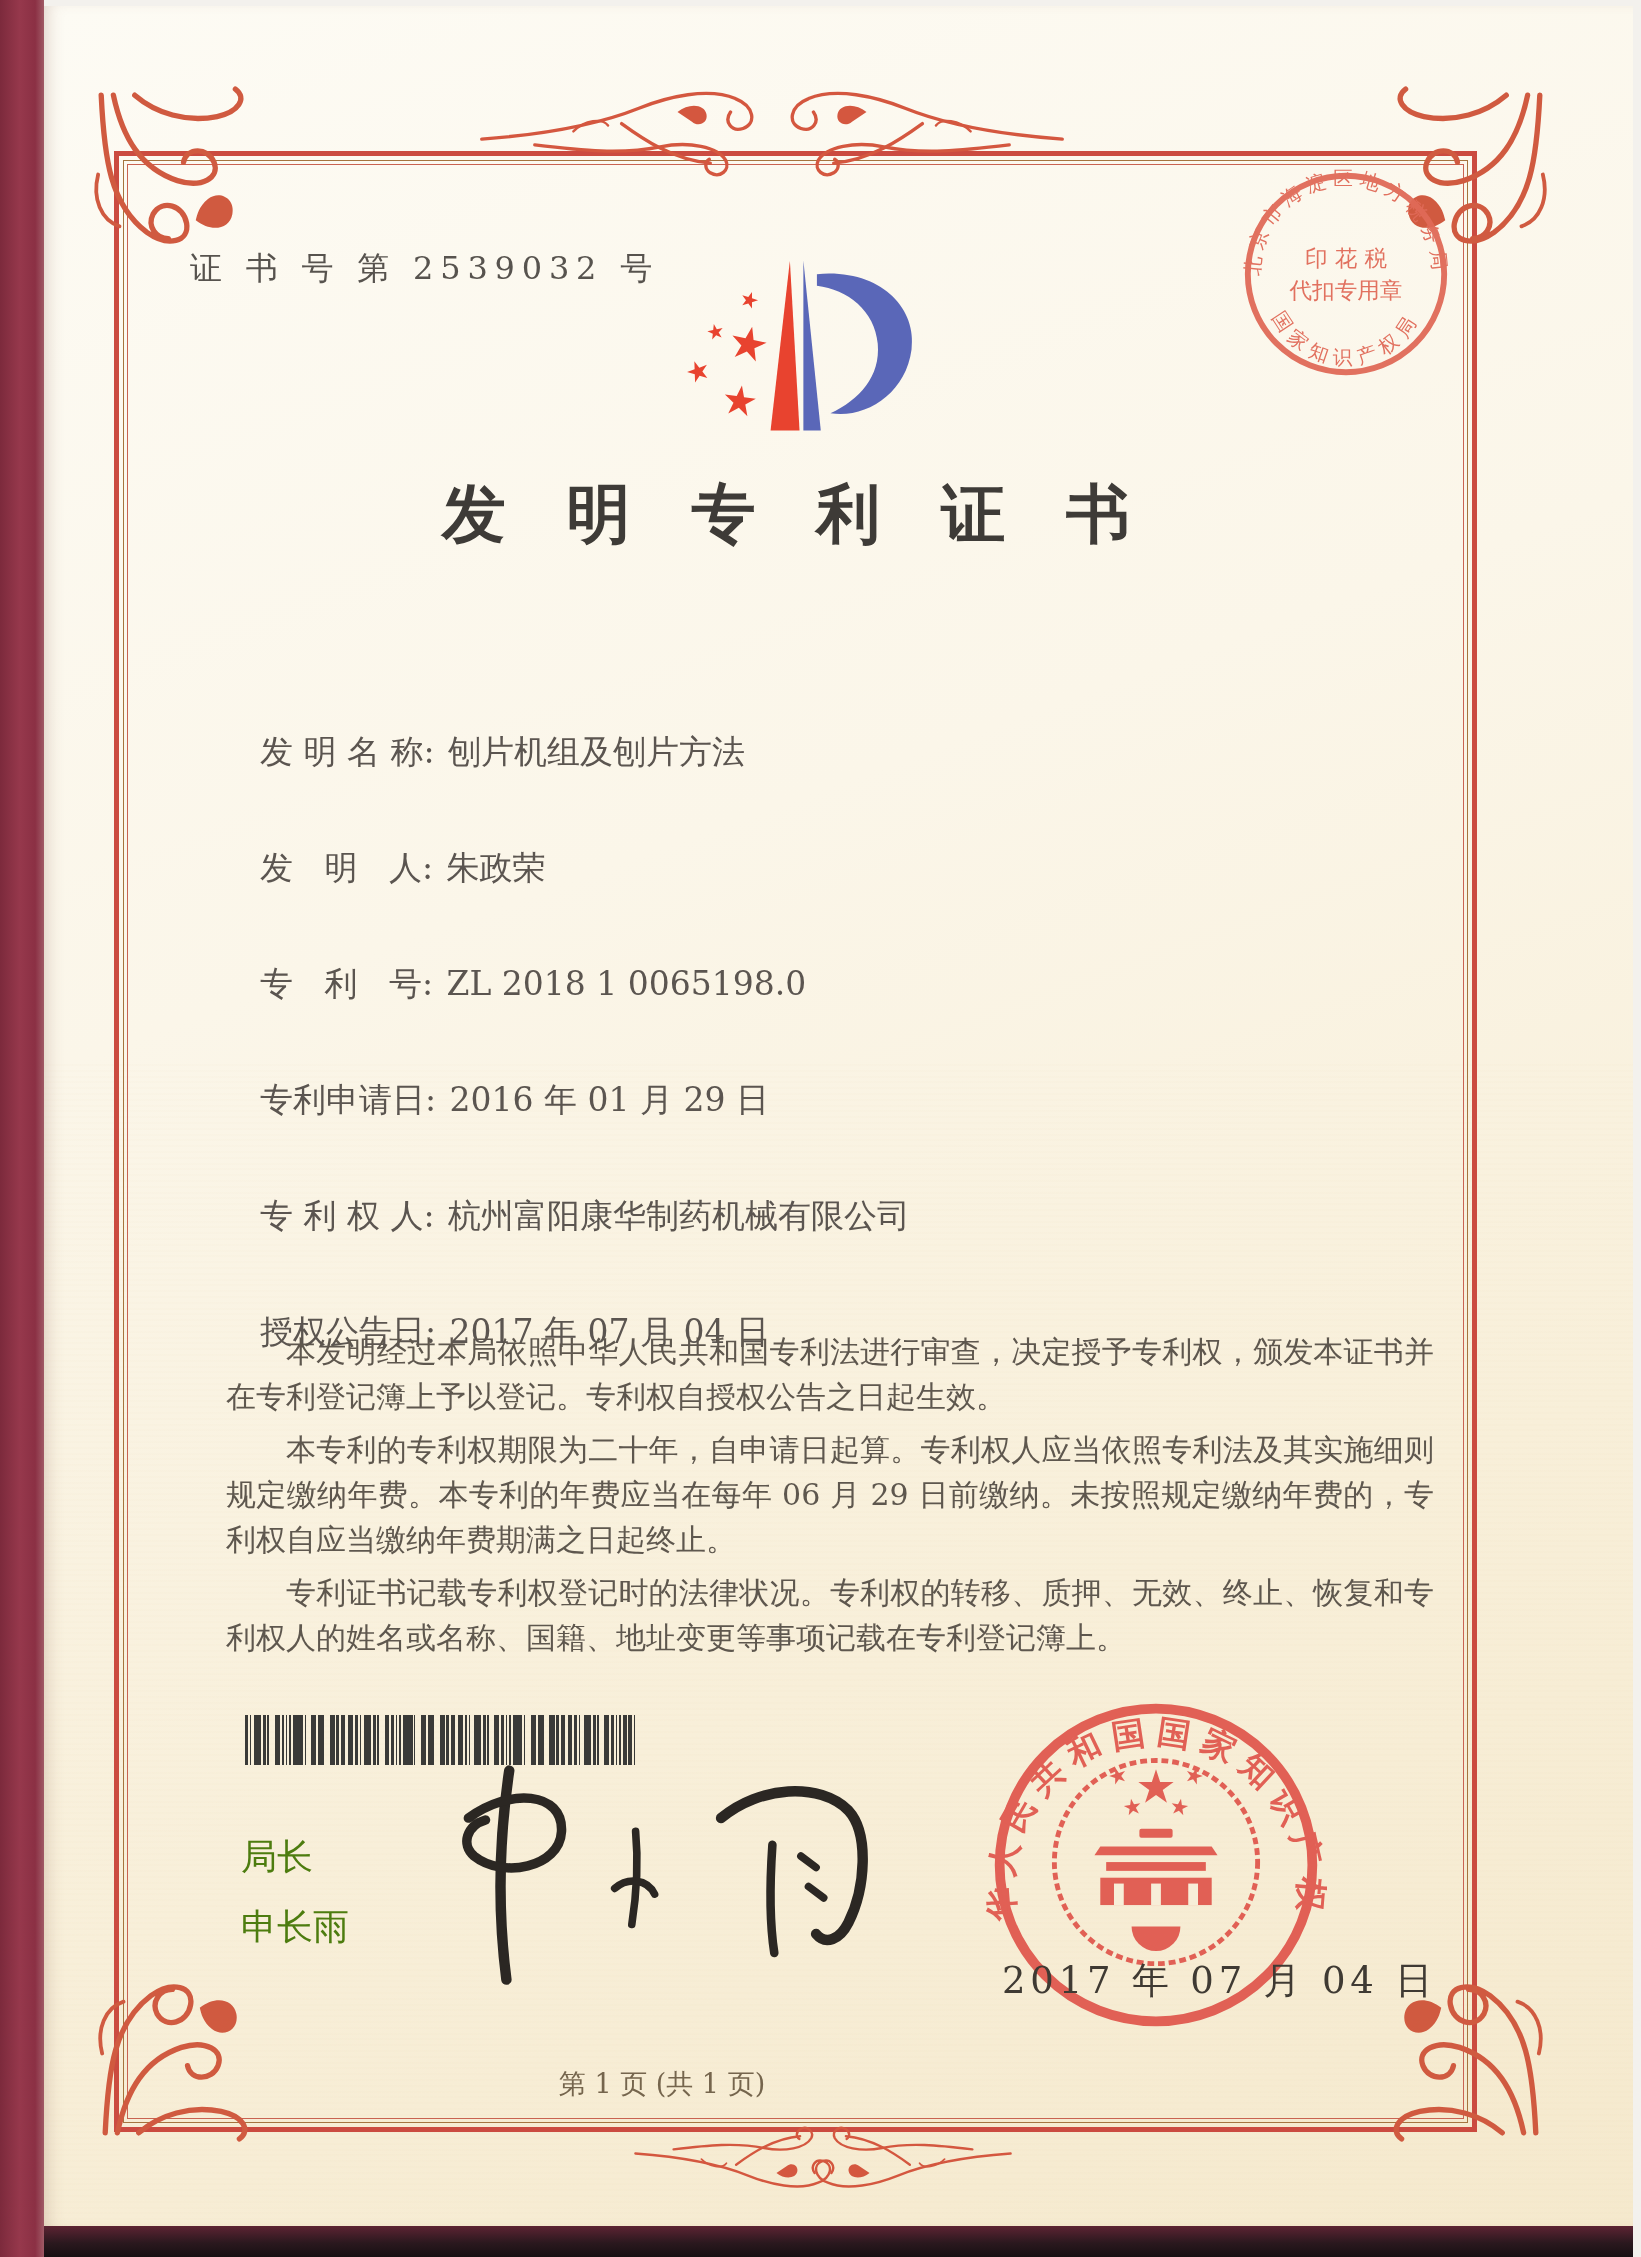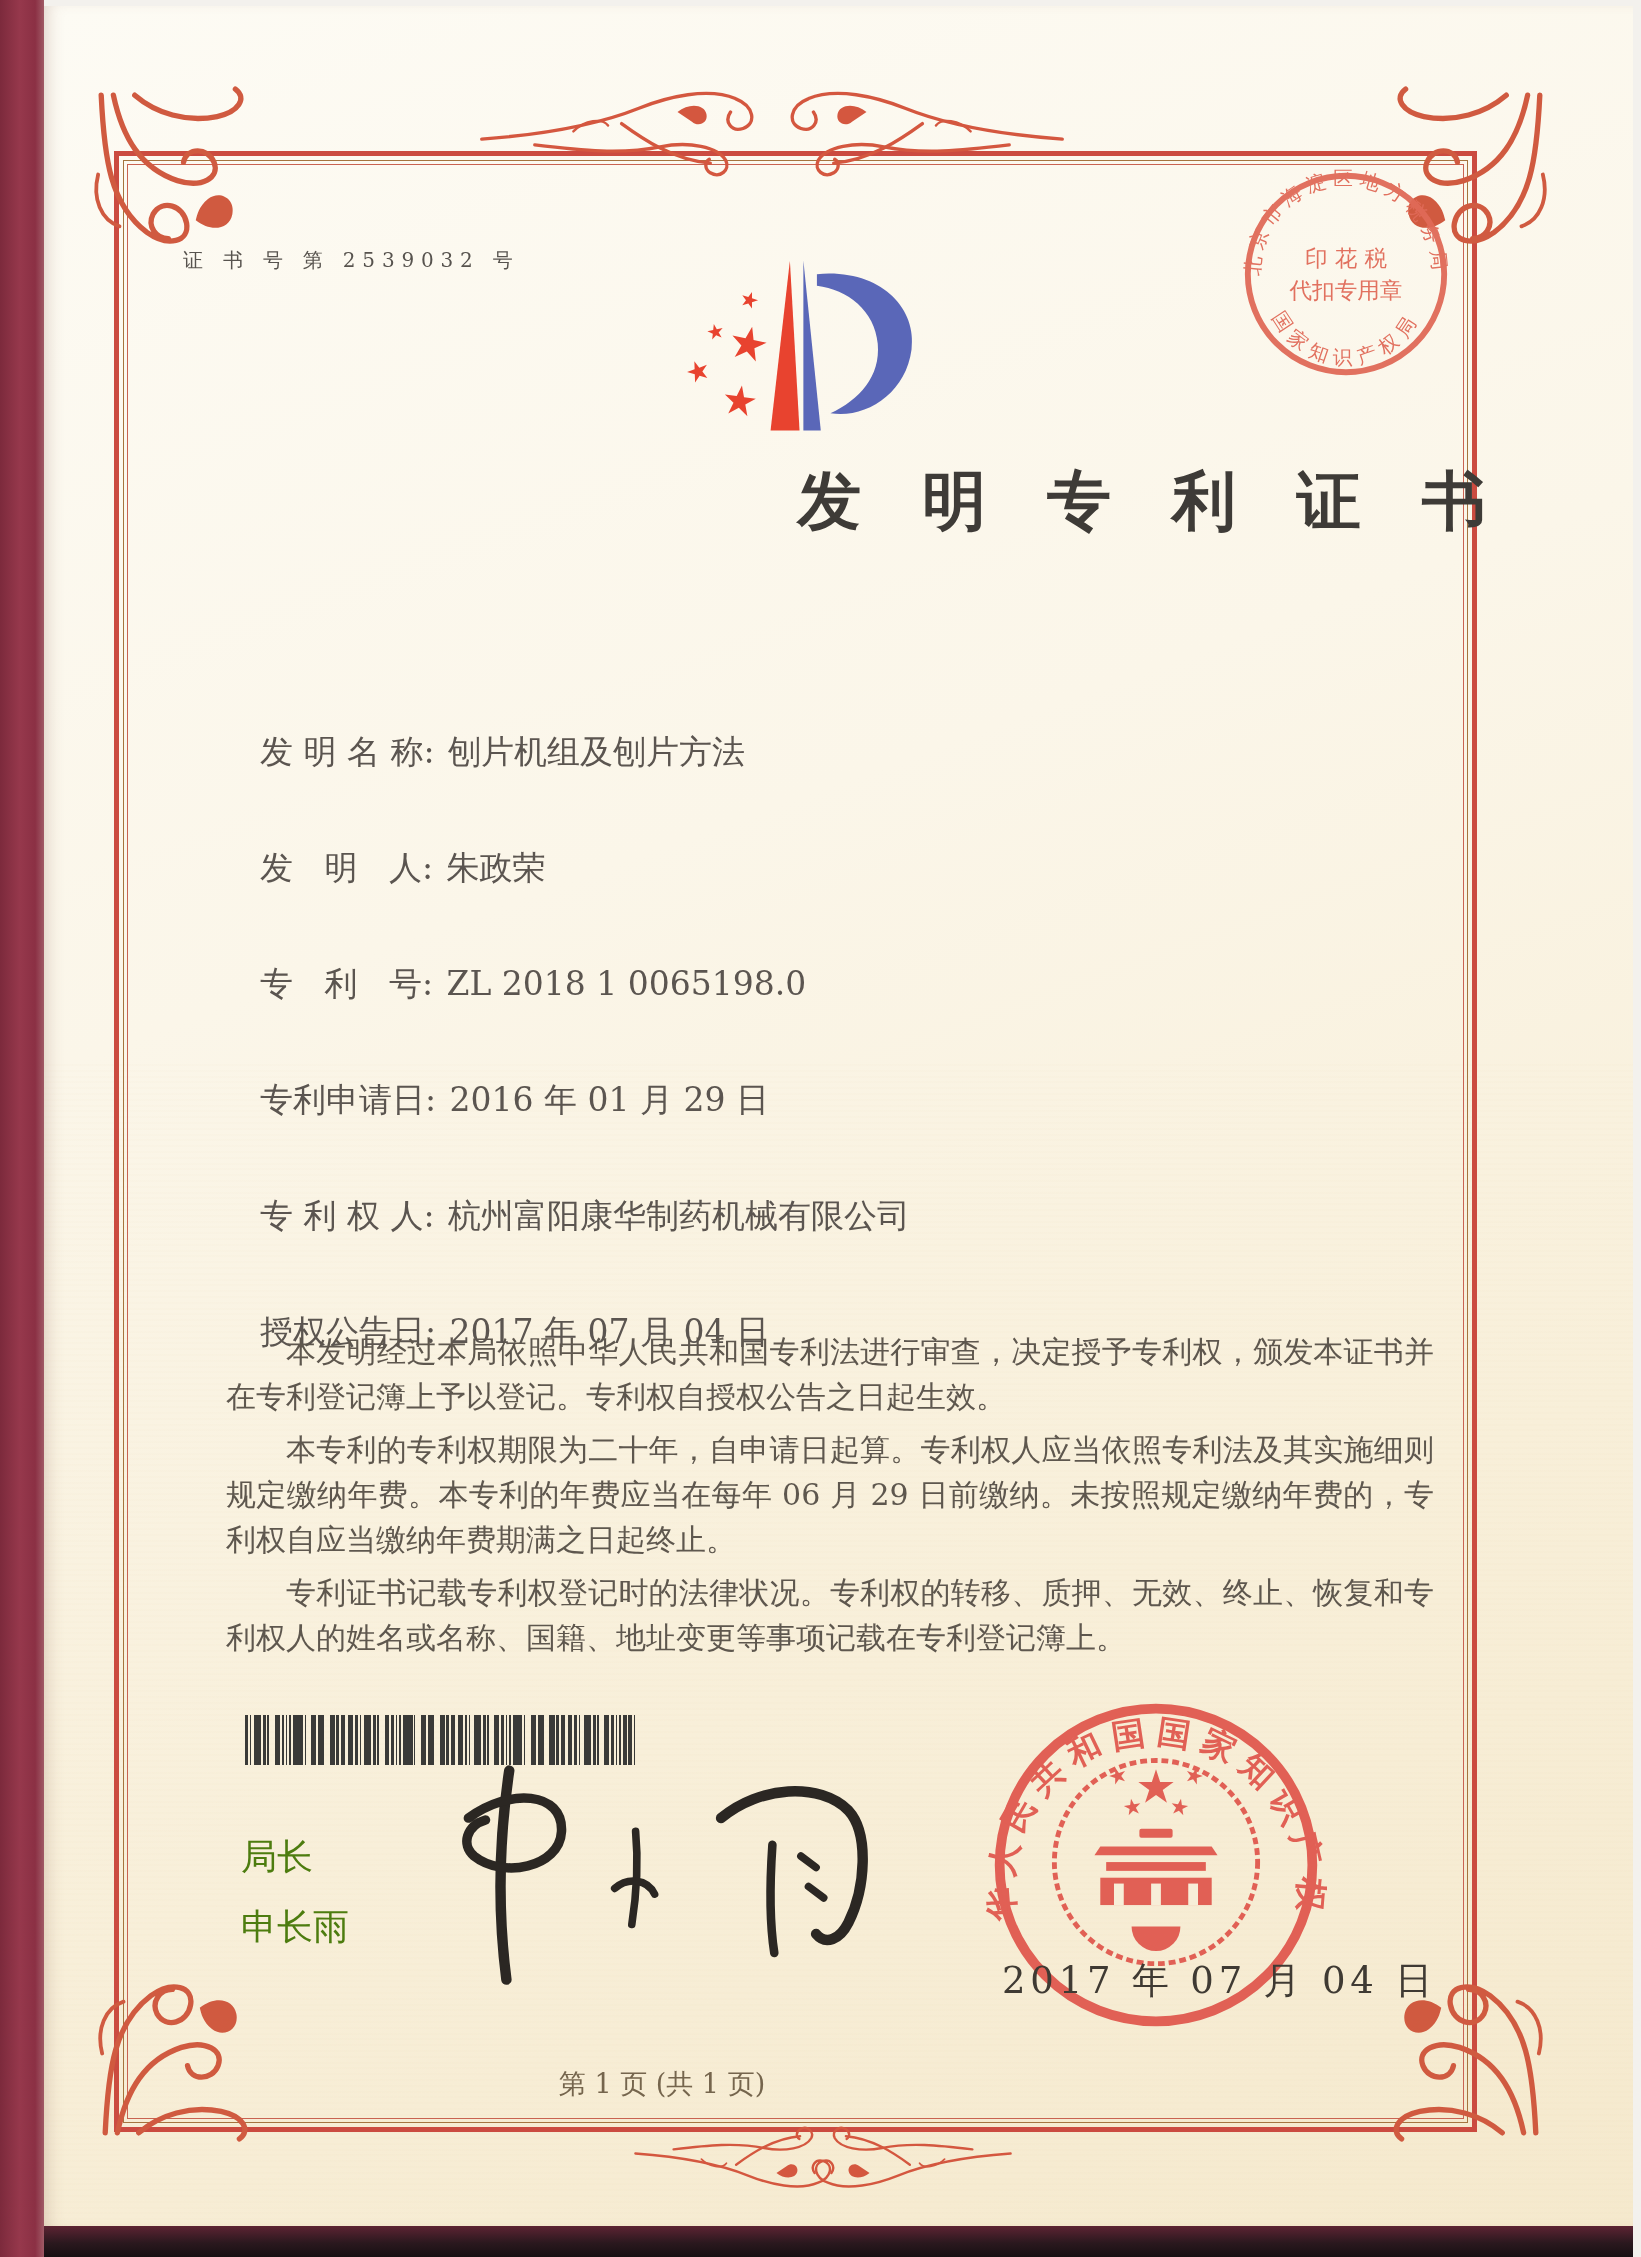--- a/index.html
+++ b/index.html
@@ -18,23 +18,23 @@
     background:repeating-linear-gradient(0deg,rgba(214,188,140,.08) 0 1.9px,rgba(255,255,255,0) 1.9px 5.8px);}
 
   
   .frame{position:absolute;left:114px;top:151px;width:1363px;height:1981px;box-sizing:border-box;
     border:5.8px solid #cb4b40;z-index:1;}
   .frame .in1{position:absolute;inset:3.9px;border:1.9px solid #a5743e;}
   .frame .in1 .in2{position:absolute;inset:2.9px;border:1.9px solid #c96352;}
 
   .orn{position:absolute;z-index:2;color:#d05a40;}
 
-  .cert-no{position:absolute;left:183px;top:247px;font-size:20px;letter-spacing:6.8px;color:#57534e;z-index:4;white-space:pre;}
-  .title{position:absolute;left:114px;top:458px;width:1363px;text-align:right;font-size:64px;font-weight:600;
-    letter-spacing:19.3px;color:#3e3b37;z-index:4;white-space:pre;padding-left:28px;}
+  .cert-no{position:absolute;left:190px;top:247px;font-size:32px;letter-spacing:6.8px;color:#57534e;z-index:4;white-space:pre;}
+  .title{position:absolute;left:114px;top:471px;width:1363px;text-align:center;font-size:64px;font-weight:600;
+    letter-spacing:19.3px;color:#3e3b37;z-index:4;white-space:pre;}
 
   .field{position:absolute;left:218px;font-size:33px;color:#5b5550;z-index:4;white-space:pre;}
   .field .lbl{white-space:pre;}
   .field .val{margin-left:13.5px;}
 
   .paras{position:absolute;left:218px;top:1321px;width:1224px;font-size:30px;line-height:45px;
     color:#5e574e;text-align:justify;z-index:4;}
   .paras p{margin:8px;text-indent:2em;}
 
   .barcode{position:absolute;left:245px;top:1715px;width:396px;height:50px;z-index:4;

